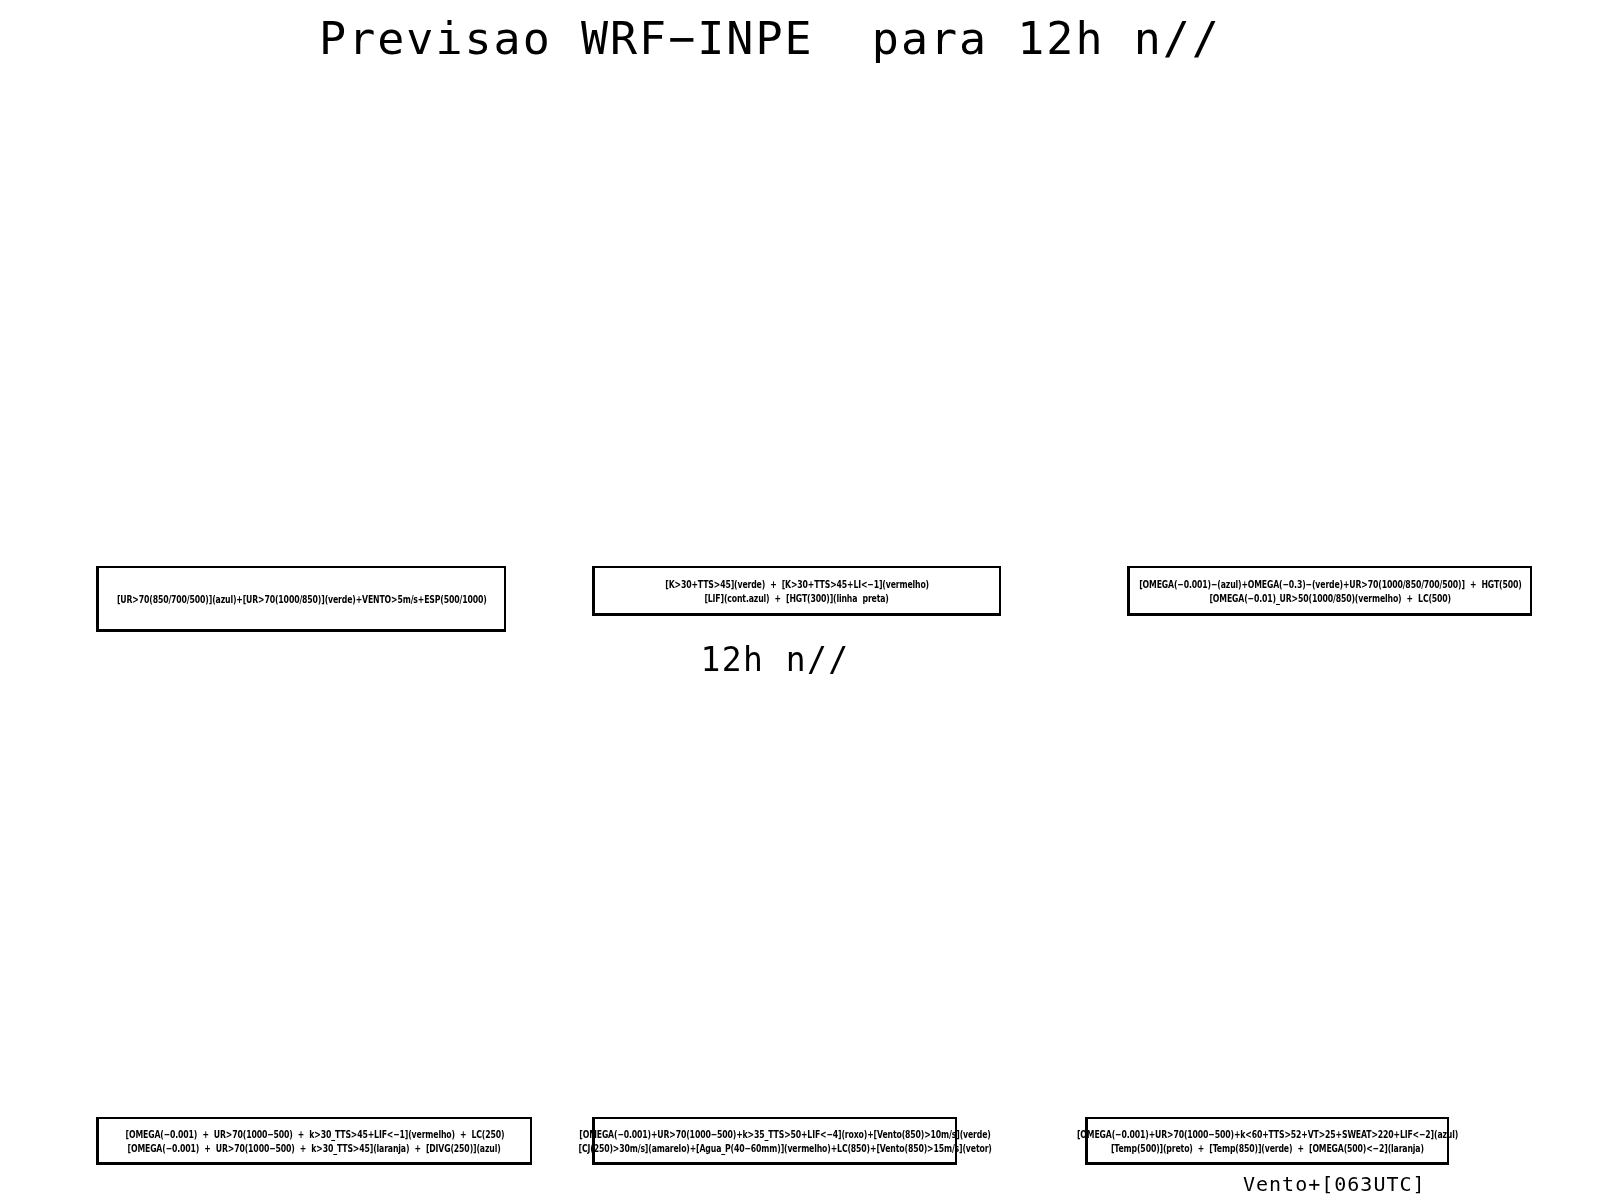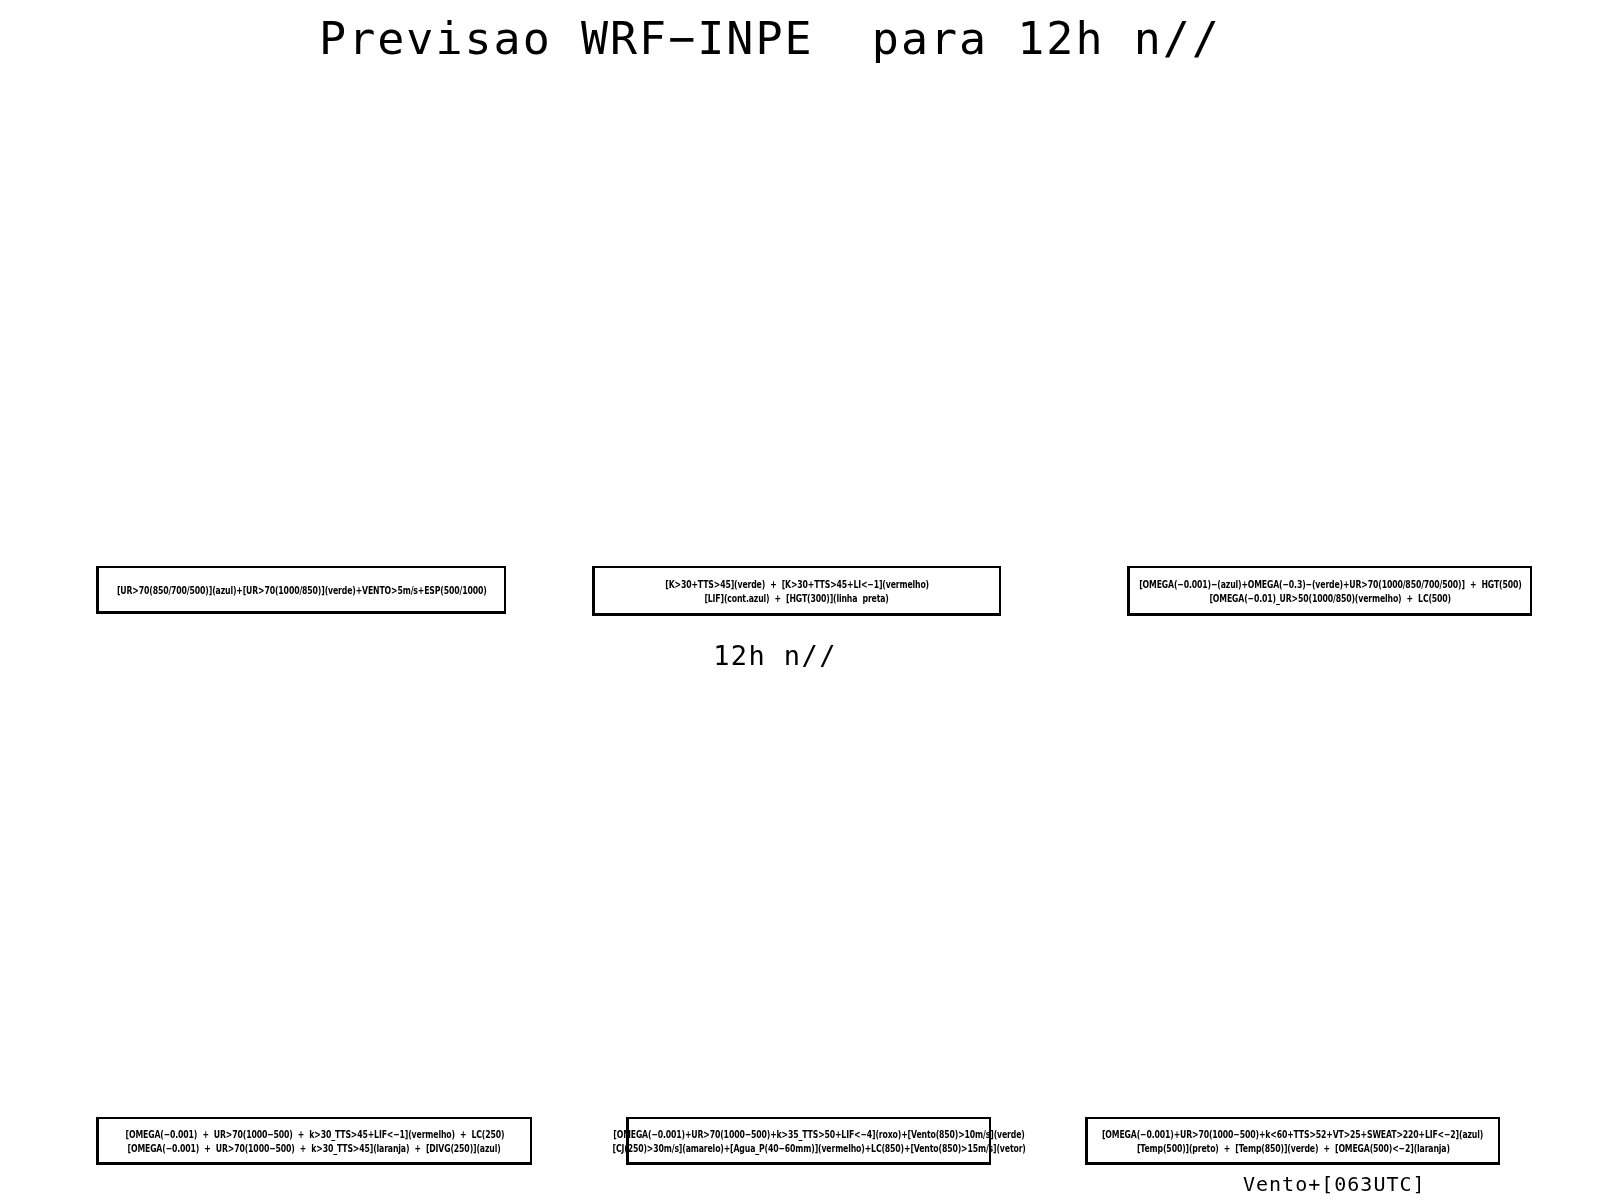--- a/index.html
+++ b/index.html
@@ -25,21 +25,21 @@
     left: 770px;
     transform: translateX(-50%);
     font-size: 45px;
     letter-spacing: 2px;
   }
   .center-label {
     position: absolute;
     top: 640px;
     left: 775px;
     transform: translateX(-50%);
-    font-size: 27px;
+    font-size: 33px;
     letter-spacing: 1.4px;
   }
   .footer-label {
     position: absolute;
     top: 1172px;
     left: 1243px;
     font-size: 20px;
     letter-spacing: 1px;
     cursor: pointer;
   }
@@ -59,26 +59,26 @@
     font-family: "DejaVu Sans", sans-serif;
     font-weight: 700;
     font-size: 10.5px;
     letter-spacing: -0.2px;
     line-height: 14px;
     white-space: pre;
     transform: scaleX(0.74);
     transform-origin: center;
     color: #000000;
   }
-  .p1 { left:  96px; top:  566px; width: 410px; height: 48px; text-align: center; }
+  .p1 { left:  96px; top:  566px; width: 410px; height: 66px; text-align: center; }
   .p2 { left: 592px; top:  566px; width: 409px; height: 50px; }
   .p3 { left: 1127px; top: 566px; width: 405px; height: 50px; }
   .p4 { left:  96px; top: 1117px; width: 436px; height: 48px; }
-  .p5 { left: 626px; top: 1117px; width: 365px; height: 48px; padding-left: 20px; }
-  .p6 { left: 1085px; top: 1117px; width: 415px; height: 48px; }
+  .p5 { left: 592px; top: 1117px; width: 365px; height: 48px; padding-left: 20px; }
+  .p6 { left: 1085px; top: 1117px; width: 364px; height: 48px; }
 </style>
 </head>
 <body>
 
 <div class="canvas">
 
   <div class="plotter title">Previsao WRF−INPE  para 12h n//</div>
 
   <div class="panel p1">
     <div class="panel-line">[UR&gt;70(850/700/500)](azul)+[UR&gt;70(1000/850)](verde)+VENTO&gt;5m/s+ESP(500/1000)</div>

